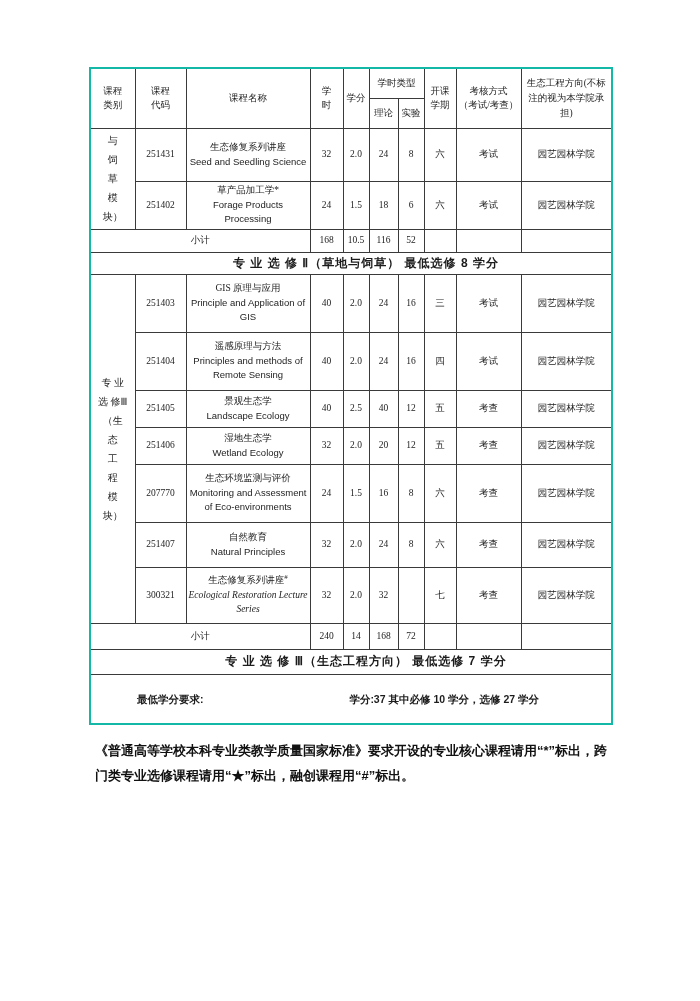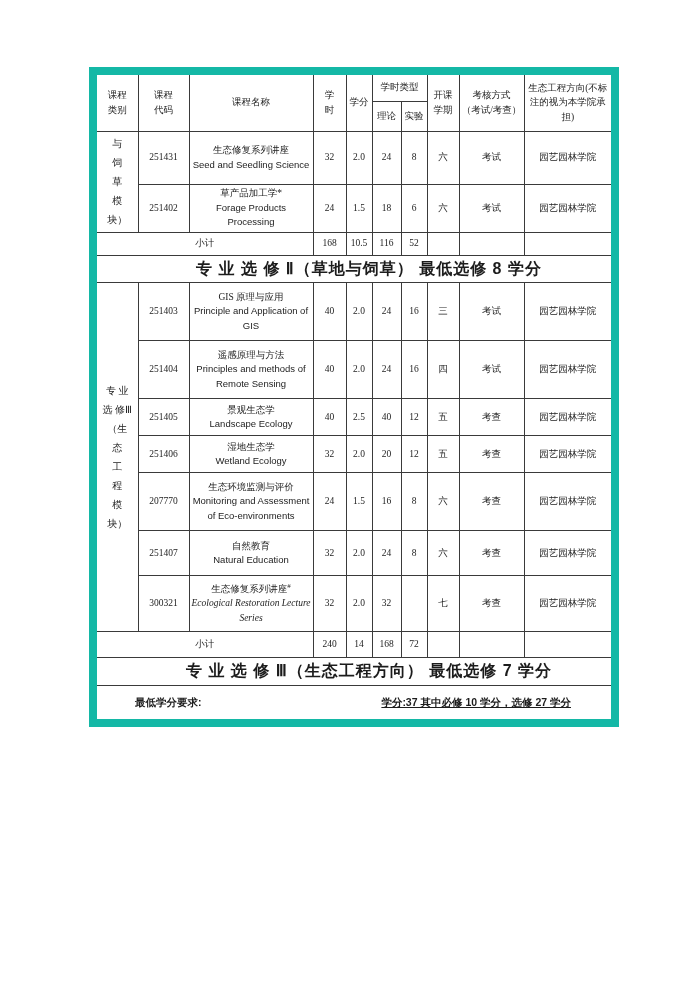--- a/index.html
+++ b/index.html
@@ -11,52 +11,52 @@
     position:relative;
     overflow:hidden;
   }
   .page { position:relative; width:700px; height:1001px; }
 
   table.curriculum {
     border-collapse:collapse;
     table-layout:fixed;
     width:522px;
     margin:67px 0 0 89px;
-    border:8px solid #14b8a6;
+    border:2px solid #14b8a6;
   }
   th, td {
     border:1px solid #3a3a3a;
     padding:1px 2px;
     text-align:center;
     vertical-align:middle;
     font-size:9.5px;
     line-height:1.55;
     font-weight:normal;
     overflow:hidden;
   }
   .pre { white-space:pre-line; }
   .en { font-family:"Liberation Sans", sans-serif; }
   .en-serif { font-family:"Liberation Serif", serif;font-style:italic; }
   .vlabel { line-height:1.9; font-size:10px; }
   .divider-cell {
     font-weight:bold;
     font-family:"Liberation Sans", sans-serif;
-    font-size:16px;
+    font-size:12px;
     letter-spacing:1px;
     padding-left:32px;
   }
-  .min-cell { padding:8px; }
+  .min-cell { padding:16px; }
   .min-flex {
     display:flex; align-items:center;
     font-weight:bold;
     font-family:"Liberation Sans", sans-serif;
     font-size:10.5px;
     padding-left:30px;
   }
-  .min-flex .min-value { margin-left:auto; margin-right:32px;text-decoration:underline; }
+  .min-flex .min-value { margin-left:auto; margin-right:56px; }
 
   .footnote {
     margin:13px 84px 0 95px;
     font-family:"Liberation Sans", sans-serif;
     font-weight:bold;
     font-size:13px;
     line-height:25px;
     color:#111;
   }
   sup { font-size:7px; line-height:0; }
@@ -227,21 +227,21 @@
         <td>16</td>
         <td>8</td>
         <td>六</td>
         <td>考查</td>
         <td>园艺园林学院</td>
       </tr>
       <tr style="height:45px">
         <td>251407</td>
         <td>
           <div>自然教育</div>
-          <div class="en">Natural Education</div>
+          <div class="en">Natural Principles</div>
         </td>
         <td>32</td>
         <td>2.0</td>
         <td>24</td>
         <td>8</td>
         <td>六</td>
         <td>考查</td>
         <td>园艺园林学院</td>
       </tr>
       <tr style="height:56px">
@@ -278,14 +278,15 @@
         <td colspan="10" class="min-cell">
           <div class="min-flex">
             <span>最低学分要求:</span>
             <span class="min-value">学分:37 其中必修 10 学分，选修 27 学分</span>
           </div>
         </td>
       </tr>
     </tbody>
   </table>
 
+  <div class="footnote">《普通高等学校本科专业类教学质量国家标准》要求开设的专业核心课程请用“*”标出，跨门类专业选修课程请用“★”标出，融创课程用“#”标出。</div>
 
 </div>
 
 </body></html>

